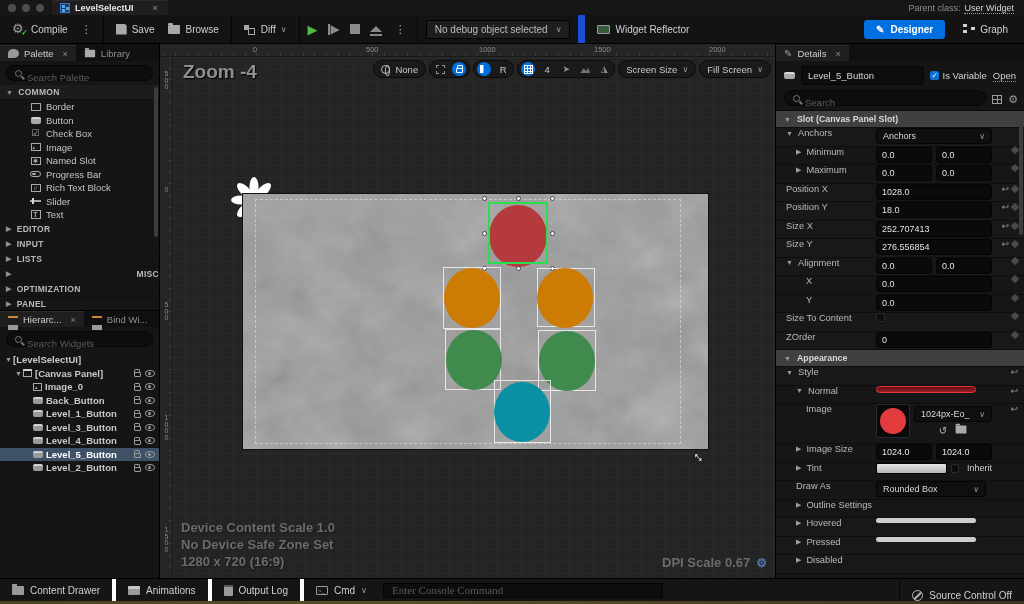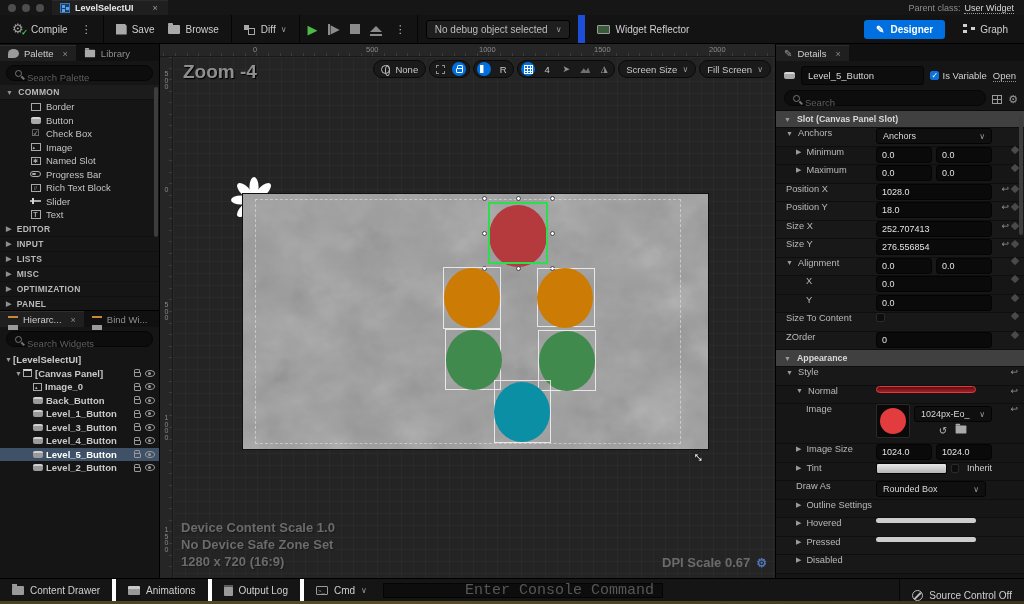--- a/index.html
+++ b/index.html
@@ -187,21 +187,21 @@
 
   
   .statusbar { height:23px; flex:0 0 23px; background:#151515; border-top:1px solid #000; display:flex; align-items:center; }
   .sb-item { display:flex; align-items:center; gap:6px; height:100%; padding:0 12px; border-right:4px solid #ffffff; color:#cfcfcf; font-size:10px; }
   .i-drawer { width:12px; height:9px; background:#9a9a9a; border-radius:1px; position:relative; }
   .i-drawer::before { content:""; position:absolute; top:-2px; left:0; width:5px; height:2px; background:#9a9a9a; }
   .i-clap { width:12px; height:9px; background:#9a9a9a; border-top:3px solid #c9c9c9; border-radius:1px; }
   .i-log { width:9px; height:11px; background:#9a9a9a; border-radius:1px; box-shadow:inset 0 2px 0 #5a5a5a; }
   .i-cmd { width:12px; height:9px; border:1px solid #9a9a9a; border-radius:1px; font-size:6px; color:#9a9a9a; line-height:8px; padding-left:1px; }
   .console-input { flex:0 0 280px; height:15px; background:#0d0d0d; border:1px solid #040404; margin-left:4px; display:flex; align-items:center; padding:0 8px; }
-  .console-input input { background:transparent; border:none; outline:none; width:100%; font-family:Liberation Mono, monospace; font-size:15px; color:#bdbdbd;text-align:right; }
+  .console-input input { background:transparent; border:none; outline:none; width:100%; font-family:Liberation Serif, serif; font-size:11px; color:#bdbdbd; }
   .console-input input::placeholder { color:#575757; }
   .sb-right { margin-left:auto; display:flex; align-items:flex-end; gap:6px; padding:0 12px; height:100%; border-left:1px solid #060606; color:#cfcfcf; font-size:10px; }
   .i-slash { width:11px; height:11px; border:1.5px solid #b9b9b9; border-radius:50%; position:relative; }
   .i-slash::after { content:""; position:absolute; left:0px; top:4px; width:9px; height:1.5px; background:#b9b9b9; transform:rotate(-45deg); }
   .bottom-strip { height:3px; flex:0 0 3px; background:linear-gradient(90deg,#4a4322,#5a4f28 40%,#3a3420); }
 </style>
 </head>
 <body>
 
 <div class="app">
@@ -361,21 +361,21 @@
             <span>EDITOR</span>
           </div>
           <div class="cat-row" style="background: transparent;">
             <span class="arr">▶</span>
             <span>INPUT</span>
           </div>
           <div class="cat-row" style="background: transparent;">
             <span class="arr">▶</span>
             <span>LISTS</span>
           </div>
-          <div class="cat-row" style="background: transparent;">
+          <div class="cat-row" style="background: transparent; justify-content: space-between;">
             <span class="arr">▶</span>
             <span>MISC</span>
           </div>
           <div class="cat-row" style="background: transparent;">
             <span class="arr">▶</span>
             <span>OPTIMIZATION</span>
           </div>
           <div class="cat-row" style="background: transparent;">
             <span class="arr">▶</span>
             <span>PANEL</span>

